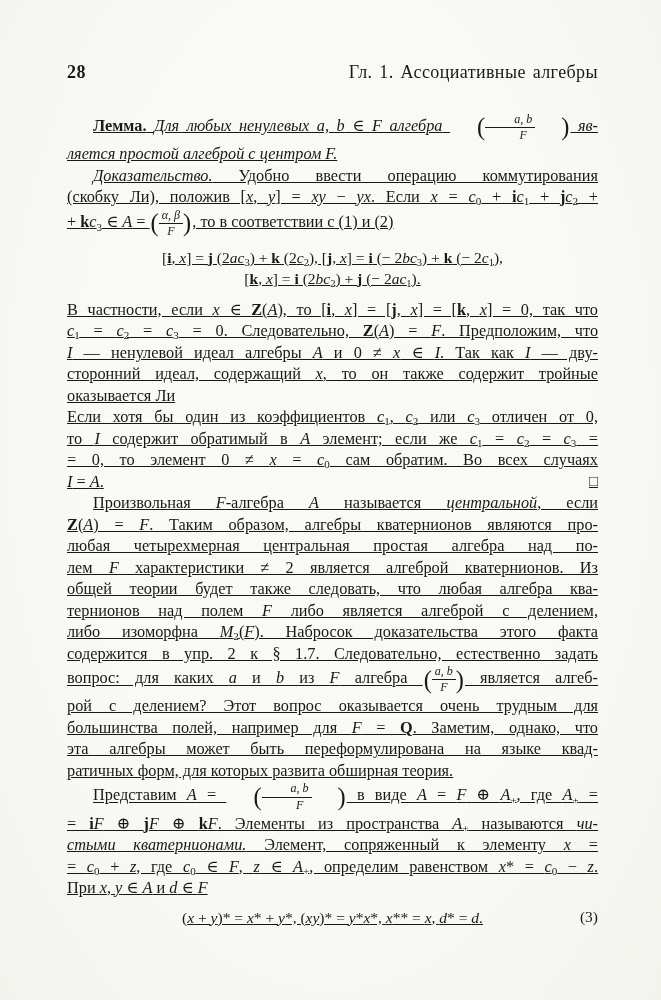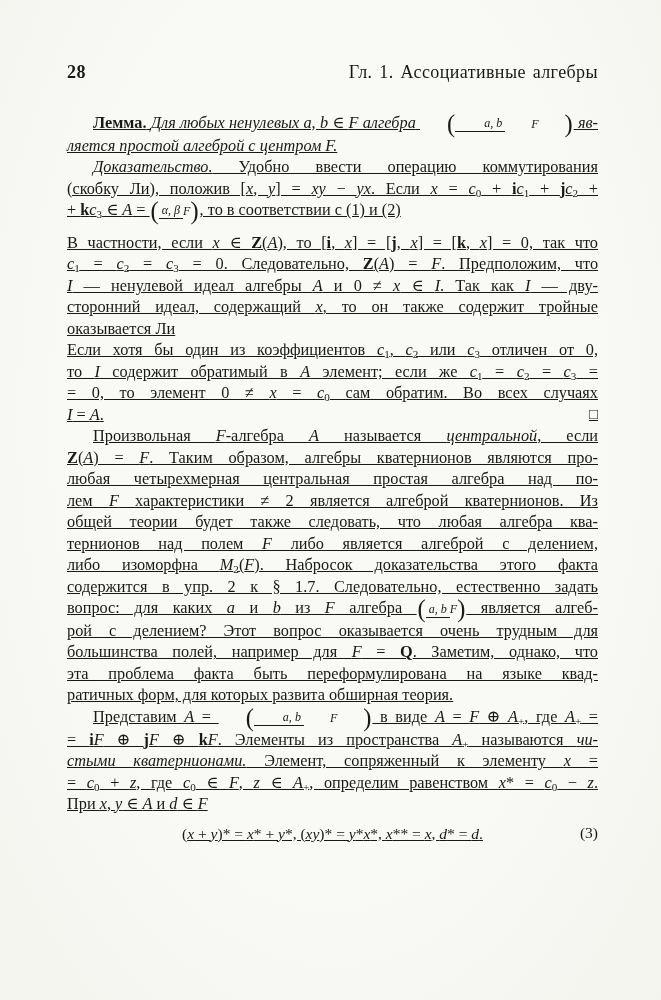--- a/index.html
+++ b/index.html
@@ -33,21 +33,21 @@
   .block{margin:0;text-decoration:underline;}
   .block.display{text-align:center;margin:8px 0 10px;}
   .block.display.numbered{position:relative;}
   .dln{font-size:15.5px;line-height:21px;white-space:nowrap;}
   .eqnum{
     position:absolute;right:0;top:50%;transform:translateY(-50%);
     font-size:15.5px;
   }
   .pfx{display:inline-flex;align-items:center;vertical-align:middle;margin:0 1px;font-style:normal;}
   .bp{font-size:150%;font-weight:400;line-height:0.85;}
-  .fr{display:inline-flex;flex-direction:row;align-items:center;font-size:74%;line-height:1.25;}
+  .fr{display:inline-flex;flex-direction:column;align-items:center;font-size:74%;line-height:1.25;}
   .nu{padding:0 3px;border-bottom:1px solid currentColor;}
   .de{padding-top:0px;}
   .qed{font-size:15px;}
 </style>
 </head>
 <body>
 
 <div class="page">
   <div class="inner">
     <div class="pghead">
@@ -72,20 +72,22 @@
           <div class="ln last">+ <b>k</b><i>c</i><sub>3</sub> ∈ <i>A</i> = <span class="pfx">
               <span class="bp">(</span>
               <span class="fr">
                 <span class="nu"><i>α, β</i></span>
                 <span class="de"><i>F</i></span>
               </span>
               <span class="bp">)</span>
             </span>,  то  в  соответствии  с  (1)  и  (2)</div>
         </div>
         <div class="block display">
+          <div class="dln">[<b>i</b>, <i>x</i>] = <b>j</b> (2<i>ac</i><sub>3</sub>) + <b>k</b> (2<i>c</i><sub>2</sub>),  [<b>j</b>, <i>x</i>] = <b>i</b> (− 2<i>bc</i><sub>3</sub>) + <b>k</b> (− 2<i>c</i><sub>1</sub>),</div>
+          <div class="dln">[<b>k</b>, <i>x</i>] = <b>i</b> (2<i>bc</i><sub>2</sub>) + <b>j</b> (− 2<i>ac</i><sub>1</sub>).</div>
         </div>
         <div class="block para">
           <div class="ln">В частности, если <i>x</i> ∈ <b>Z</b>(<i>A</i>), то [<b>i</b>, <i>x</i>] = [<b>j</b>, <i>x</i>] = [<b>k</b>, <i>x</i>] = 0, так что</div>
           <div class="ln"><i>c</i><sub>1</sub> = <i>c</i><sub>2</sub> = <i>c</i><sub>3</sub> = 0. Следовательно, <b>Z</b>(<i>A</i>) = <i>F</i>. Предположим, что</div>
           <div class="ln"><i>I</i> — ненулевой идеал алгебры <i>A</i> и 0 ≠ <i>x</i> ∈ <i>I</i>. Так как <i>I</i> — дву-</div>
           <div class="ln">сторонний идеал, содержащий <i>x</i>, то он также содержит тройные</div>
           <div class="ln last">оказывается Ли</div>
         </div>
         <div class="block para">
           <div class="ln">Если хотя бы один из коэффициентов <i>c</i><sub>1</sub>, <i>c</i><sub>2</sub> или <i>c</i><sub>3</sub> отличен от 0,</div>
@@ -108,21 +110,21 @@
           <div class="ln">вопрос: для каких <i>a</i> и <i>b</i> из <i>F</i> алгебра <span class="pfx">
               <span class="bp">(</span>
               <span class="fr">
                 <span class="nu"><i>a, b</i></span>
                 <span class="de"><i>F</i></span>
               </span>
               <span class="bp">)</span>
             </span> является алгеб-</div>
           <div class="ln">рой с делением? Этот вопрос оказывается очень трудным для</div>
           <div class="ln">большинства полей, например для <i>F</i> = <b>Q</b>. Заметим, однако, что</div>
-          <div class="ln">эта проблема факта быть переформулирована на языке квад-</div>
+          <div class="ln">эта алгебры может быть переформулирована на языке квад-</div>
           <div class="ln last">ратичных форм, для которых развита обширная теория.</div>
         </div>
         <div class="block para">
           <div class="ln ind">Представим <i>A</i> = <span class="pfx">
               <span class="bp">(</span>
               <span class="fr">
                 <span class="nu"><i>a, b</i></span>
                 <span class="de"><i>F</i></span>
               </span>
               <span class="bp">)</span>

